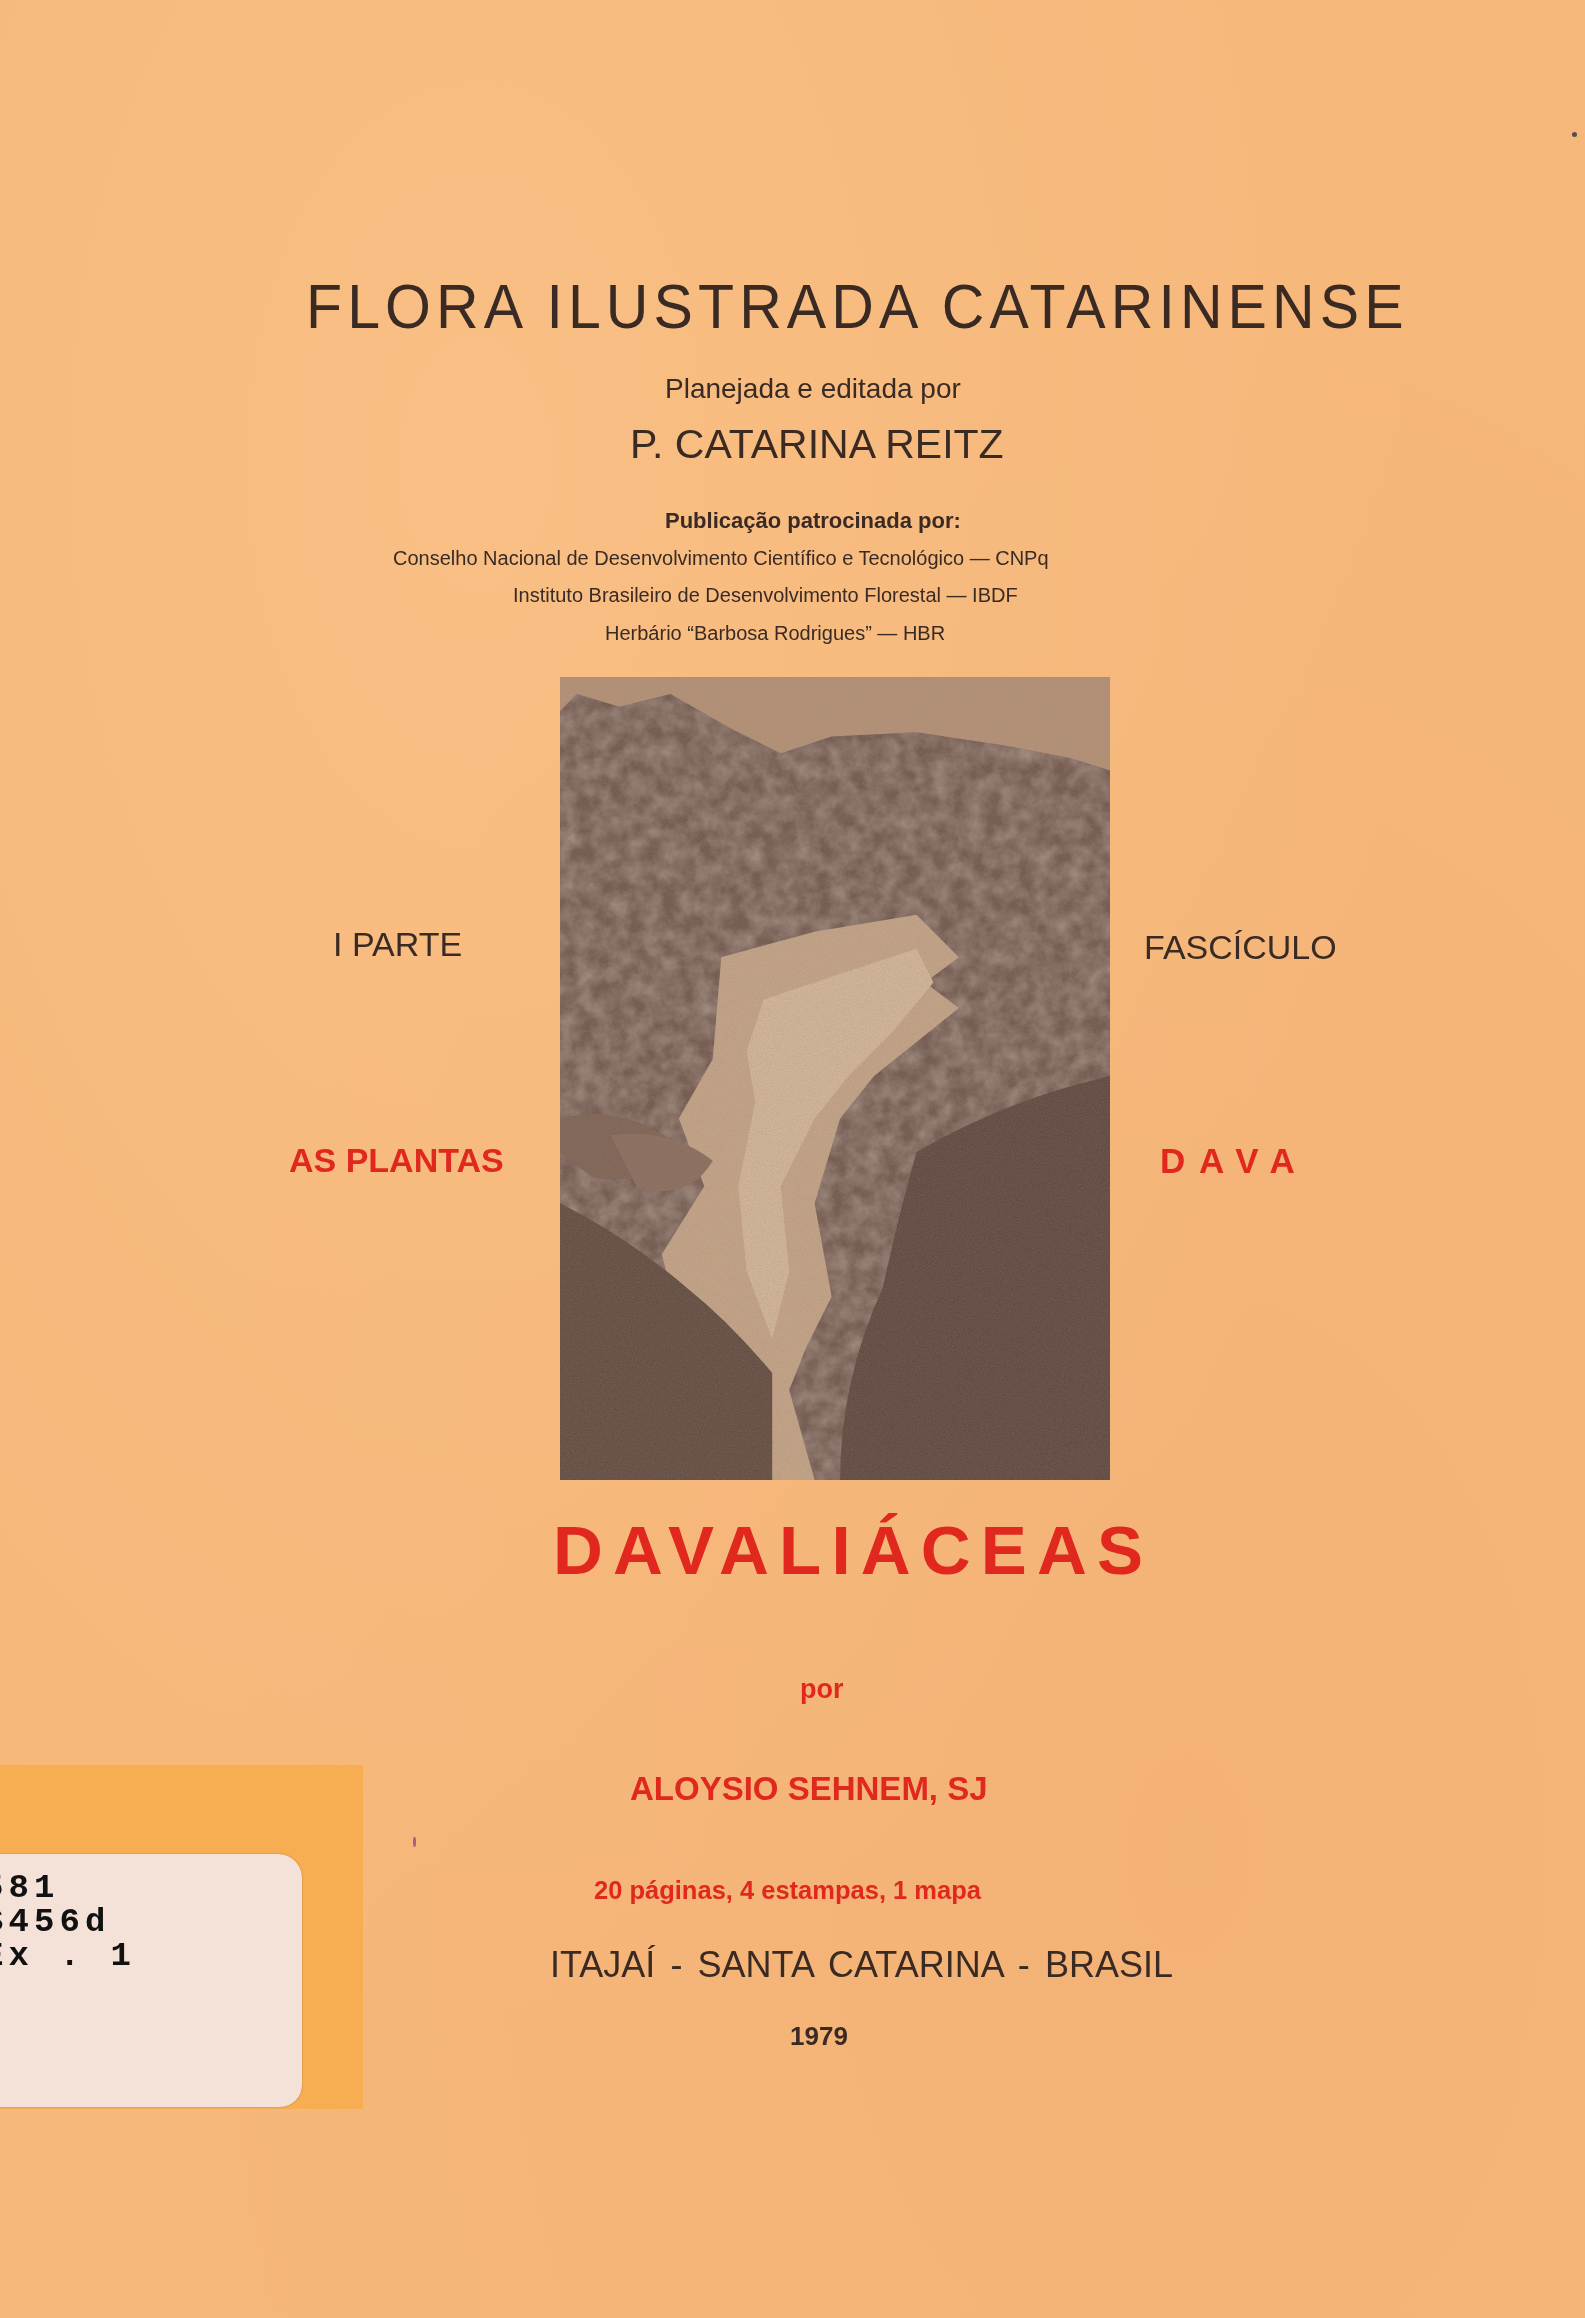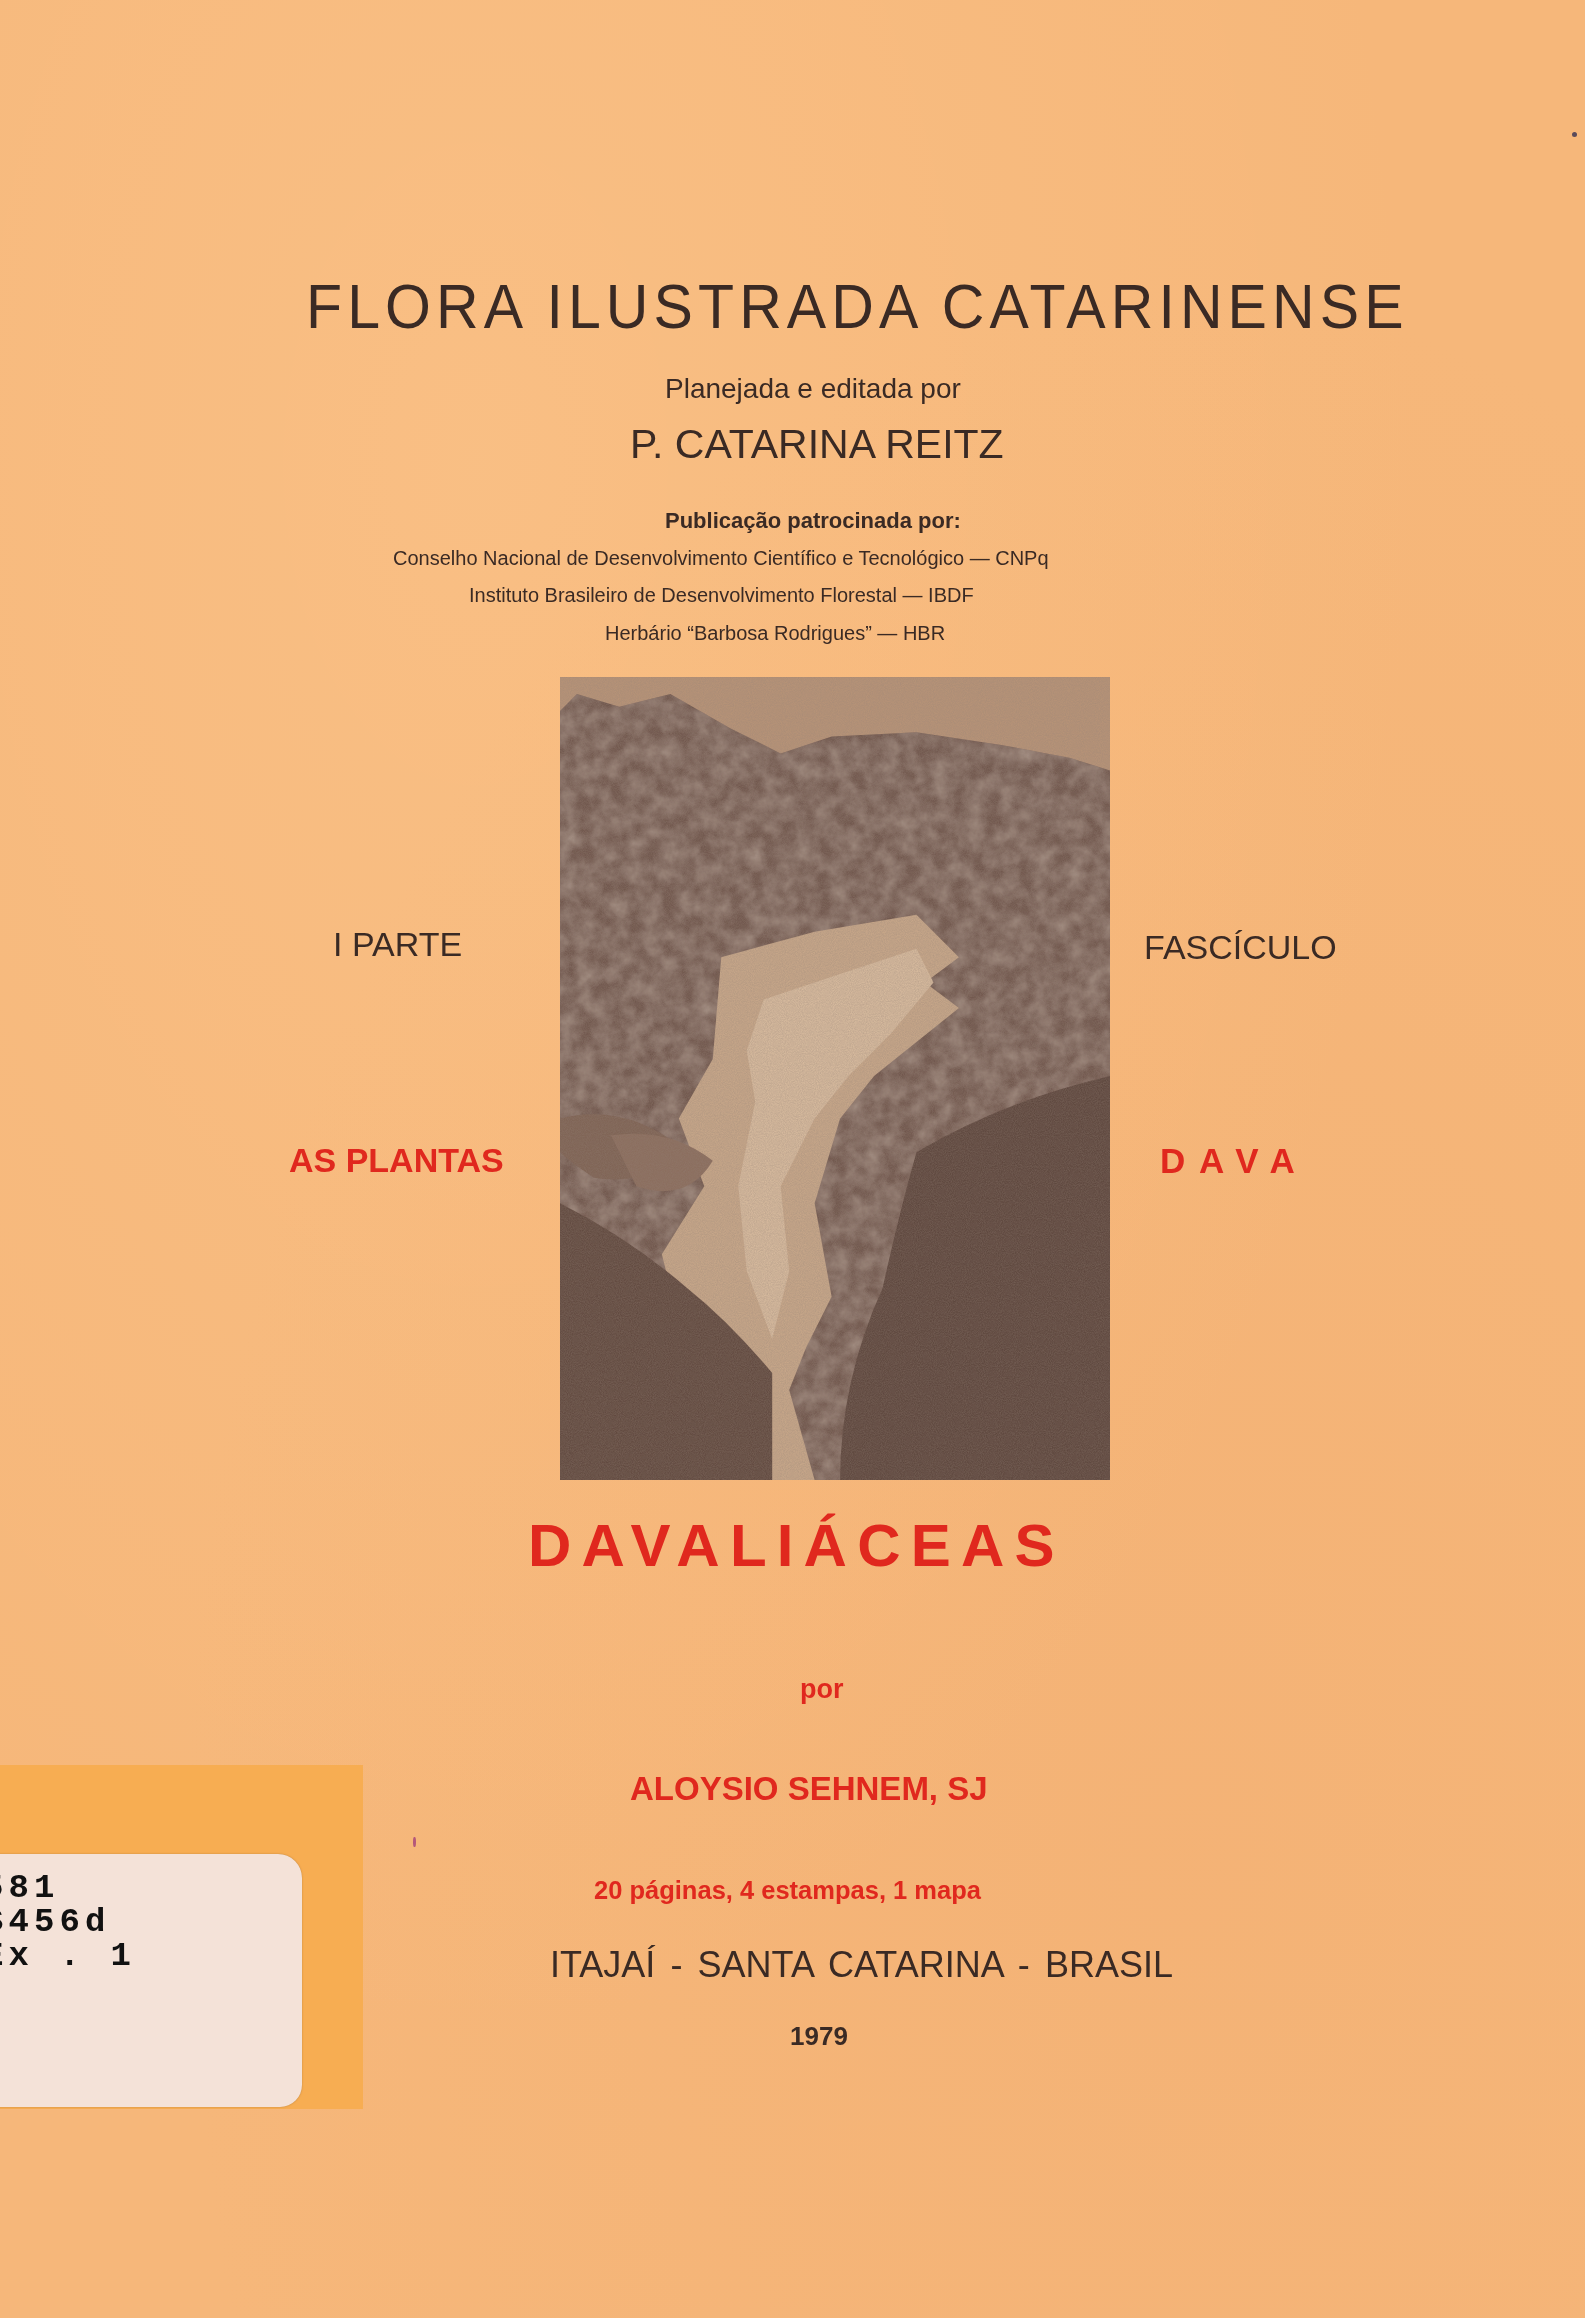--- a/index.html
+++ b/index.html
@@ -14,37 +14,37 @@
   .abs { position: absolute; }
   .dark { color: #3a2a24; }
   .red { color: #e0281e; font-weight: bold; }
 
   .series-title { top: 270px; left: 306px; font-size: 59px; letter-spacing: 5.1px; font-weight: 400; transform: scaleY(1.08); transform-origin: left top; white-space: nowrap; }
   .editor-intro { top: 373px; left: 665px; font-size: 28px; white-space: nowrap; }
   .editor-name { top: 421px; left: 630px; font-size: 41px; white-space: nowrap; }
   .sponsor-heading { top: 508px; left: 665px; font-size: 22px; font-weight: 700; white-space: nowrap; }
   .sponsor { font-size: 20px; white-space: nowrap; }
   .sponsor-0 { top: 547px; left: 393px; }
-  .sponsor-1 { top: 584px; left: 469px; }
+  .sponsor-1 { top: 584px; left: 513px; }
   .sponsor-2 { top: 622px; left: 605px; }
 
   .photo {
     top: 677px; left: 560px; width: 550px; height: 803px;
     overflow: hidden;
     background: #8a6a58;
   }
   .photo svg { display: block; }
 
   .side { font-size: 34px; white-space: nowrap; }
   .part-label { top: 925px; left: 333px; }
   .fasciculo-label { top: 928px; left: 1144px; }
   .plants-label { top: 1141px; left: 289px; }
   .dava-label { top: 1141px; left: 1160px; font-weight: 700; letter-spacing: 13.6px; font-size: 35px; }
 
-  .family-title { top: 1511px; left: 528px; font-size: 60px; letter-spacing: 10.2px; white-space: nowrap; }
+  .family-title { top: 1511px; left: 553px; font-size: 69px; letter-spacing: 10.2px; white-space: nowrap; }
   .por { top: 1674px; left: 800px; font-size: 27px; }
   .author { top: 1770px; left: 630px; font-size: 33px; white-space: nowrap; }
   .extent { top: 1876px; left: 594px; font-size: 25.5px; font-weight: 700; white-space: nowrap; }
   .place { top: 1944px; left: 550px; font-size: 36px; white-space: nowrap; word-spacing: 5.1px; }
   .year { top: 2021px; left: 790px; font-size: 26px; font-weight: 700; }
 
   .label-backing {
     top: 1765px; left: 0; width: 363px; height: 344px;
     background: #f7ad52;
   }

